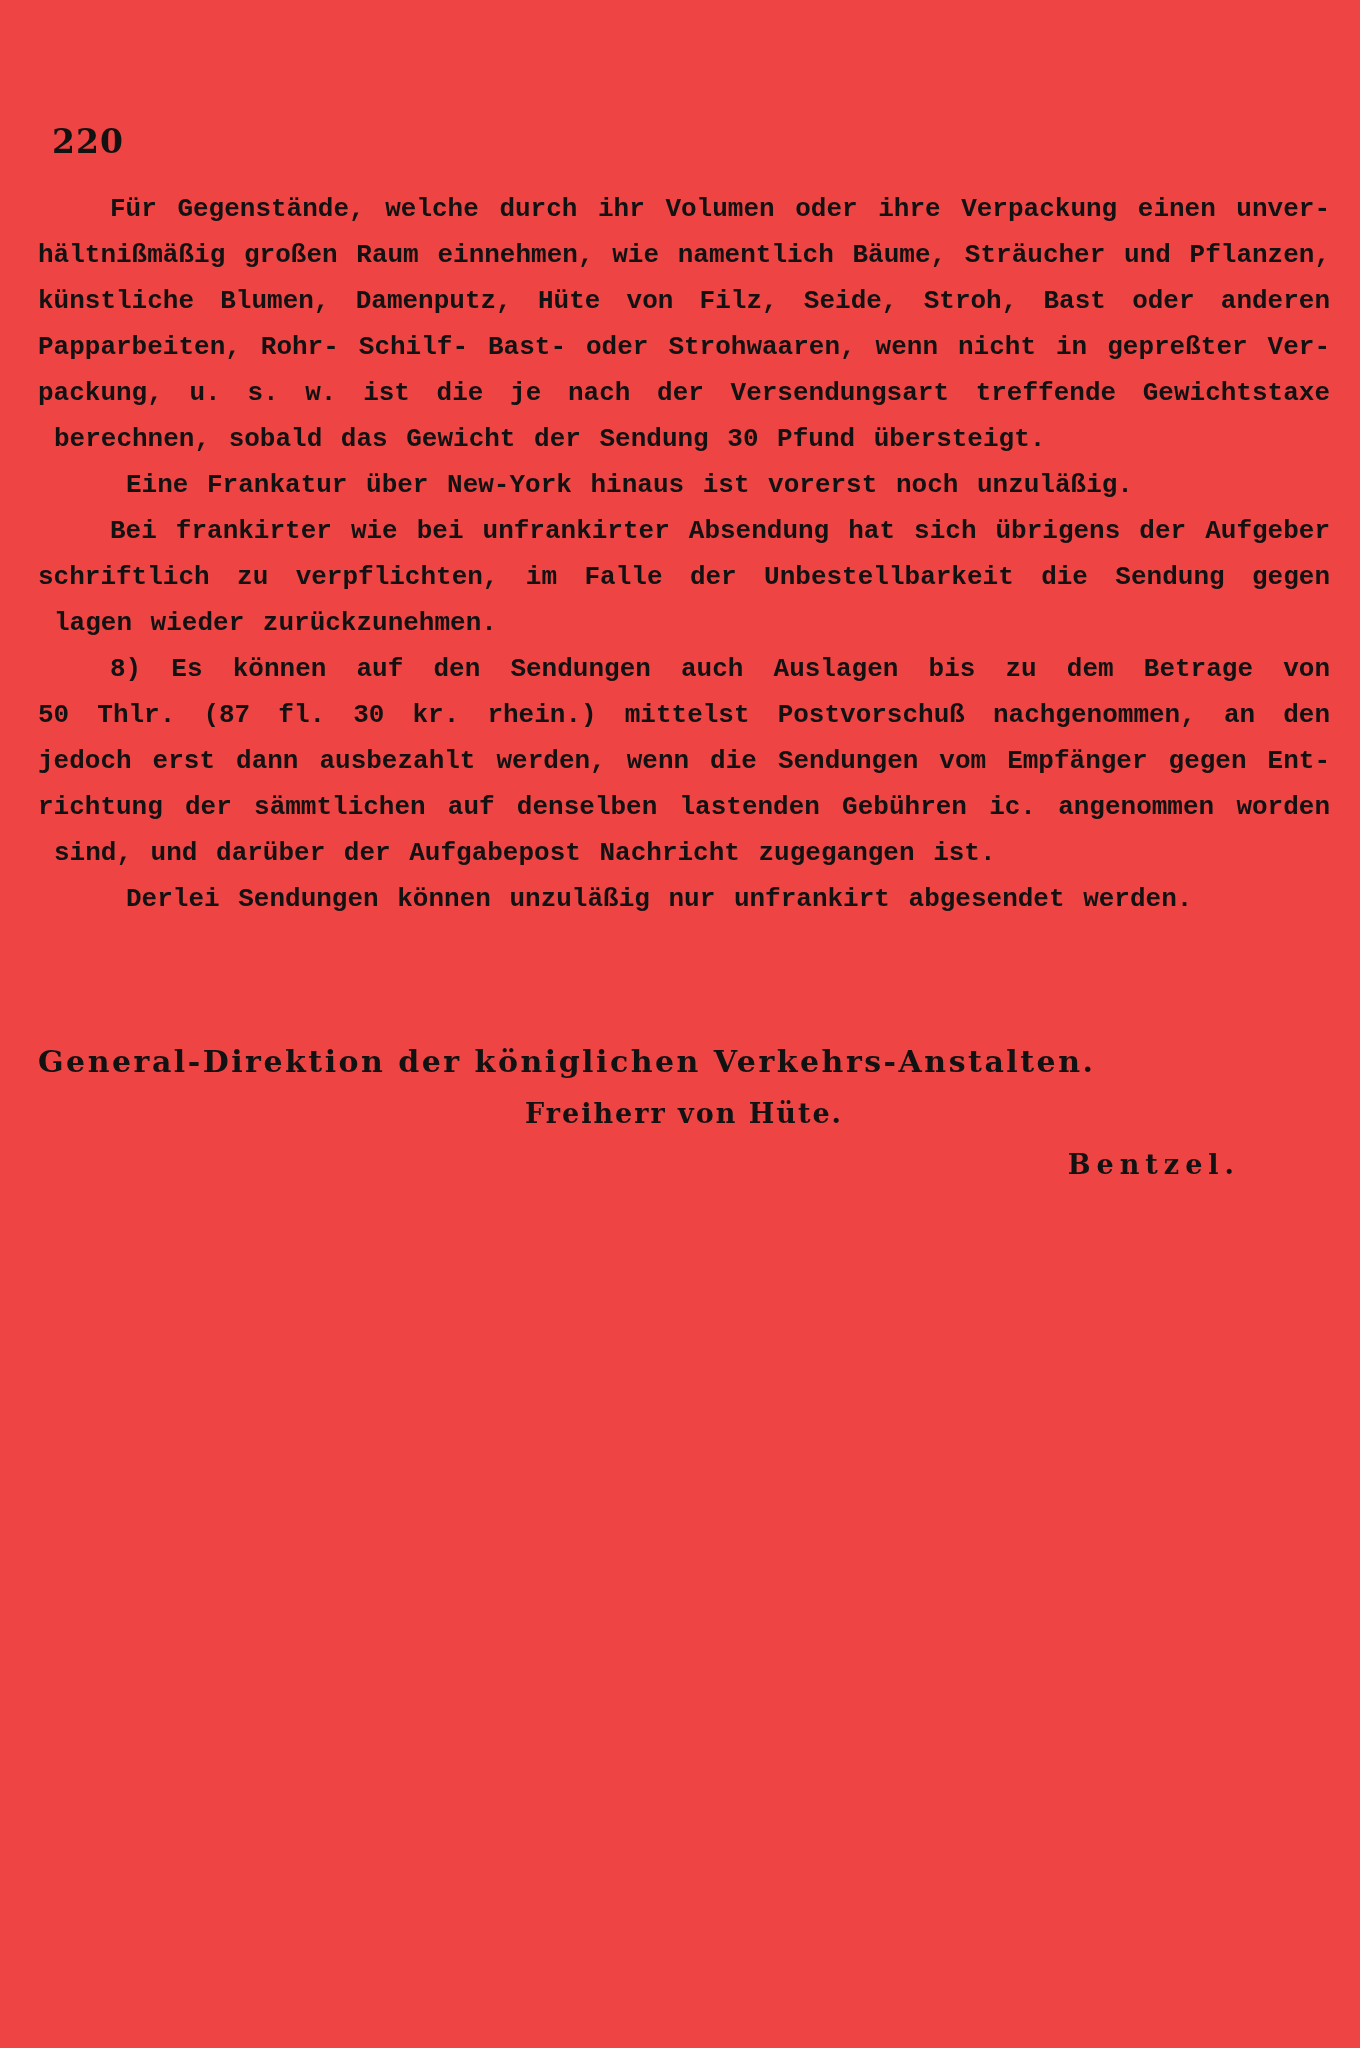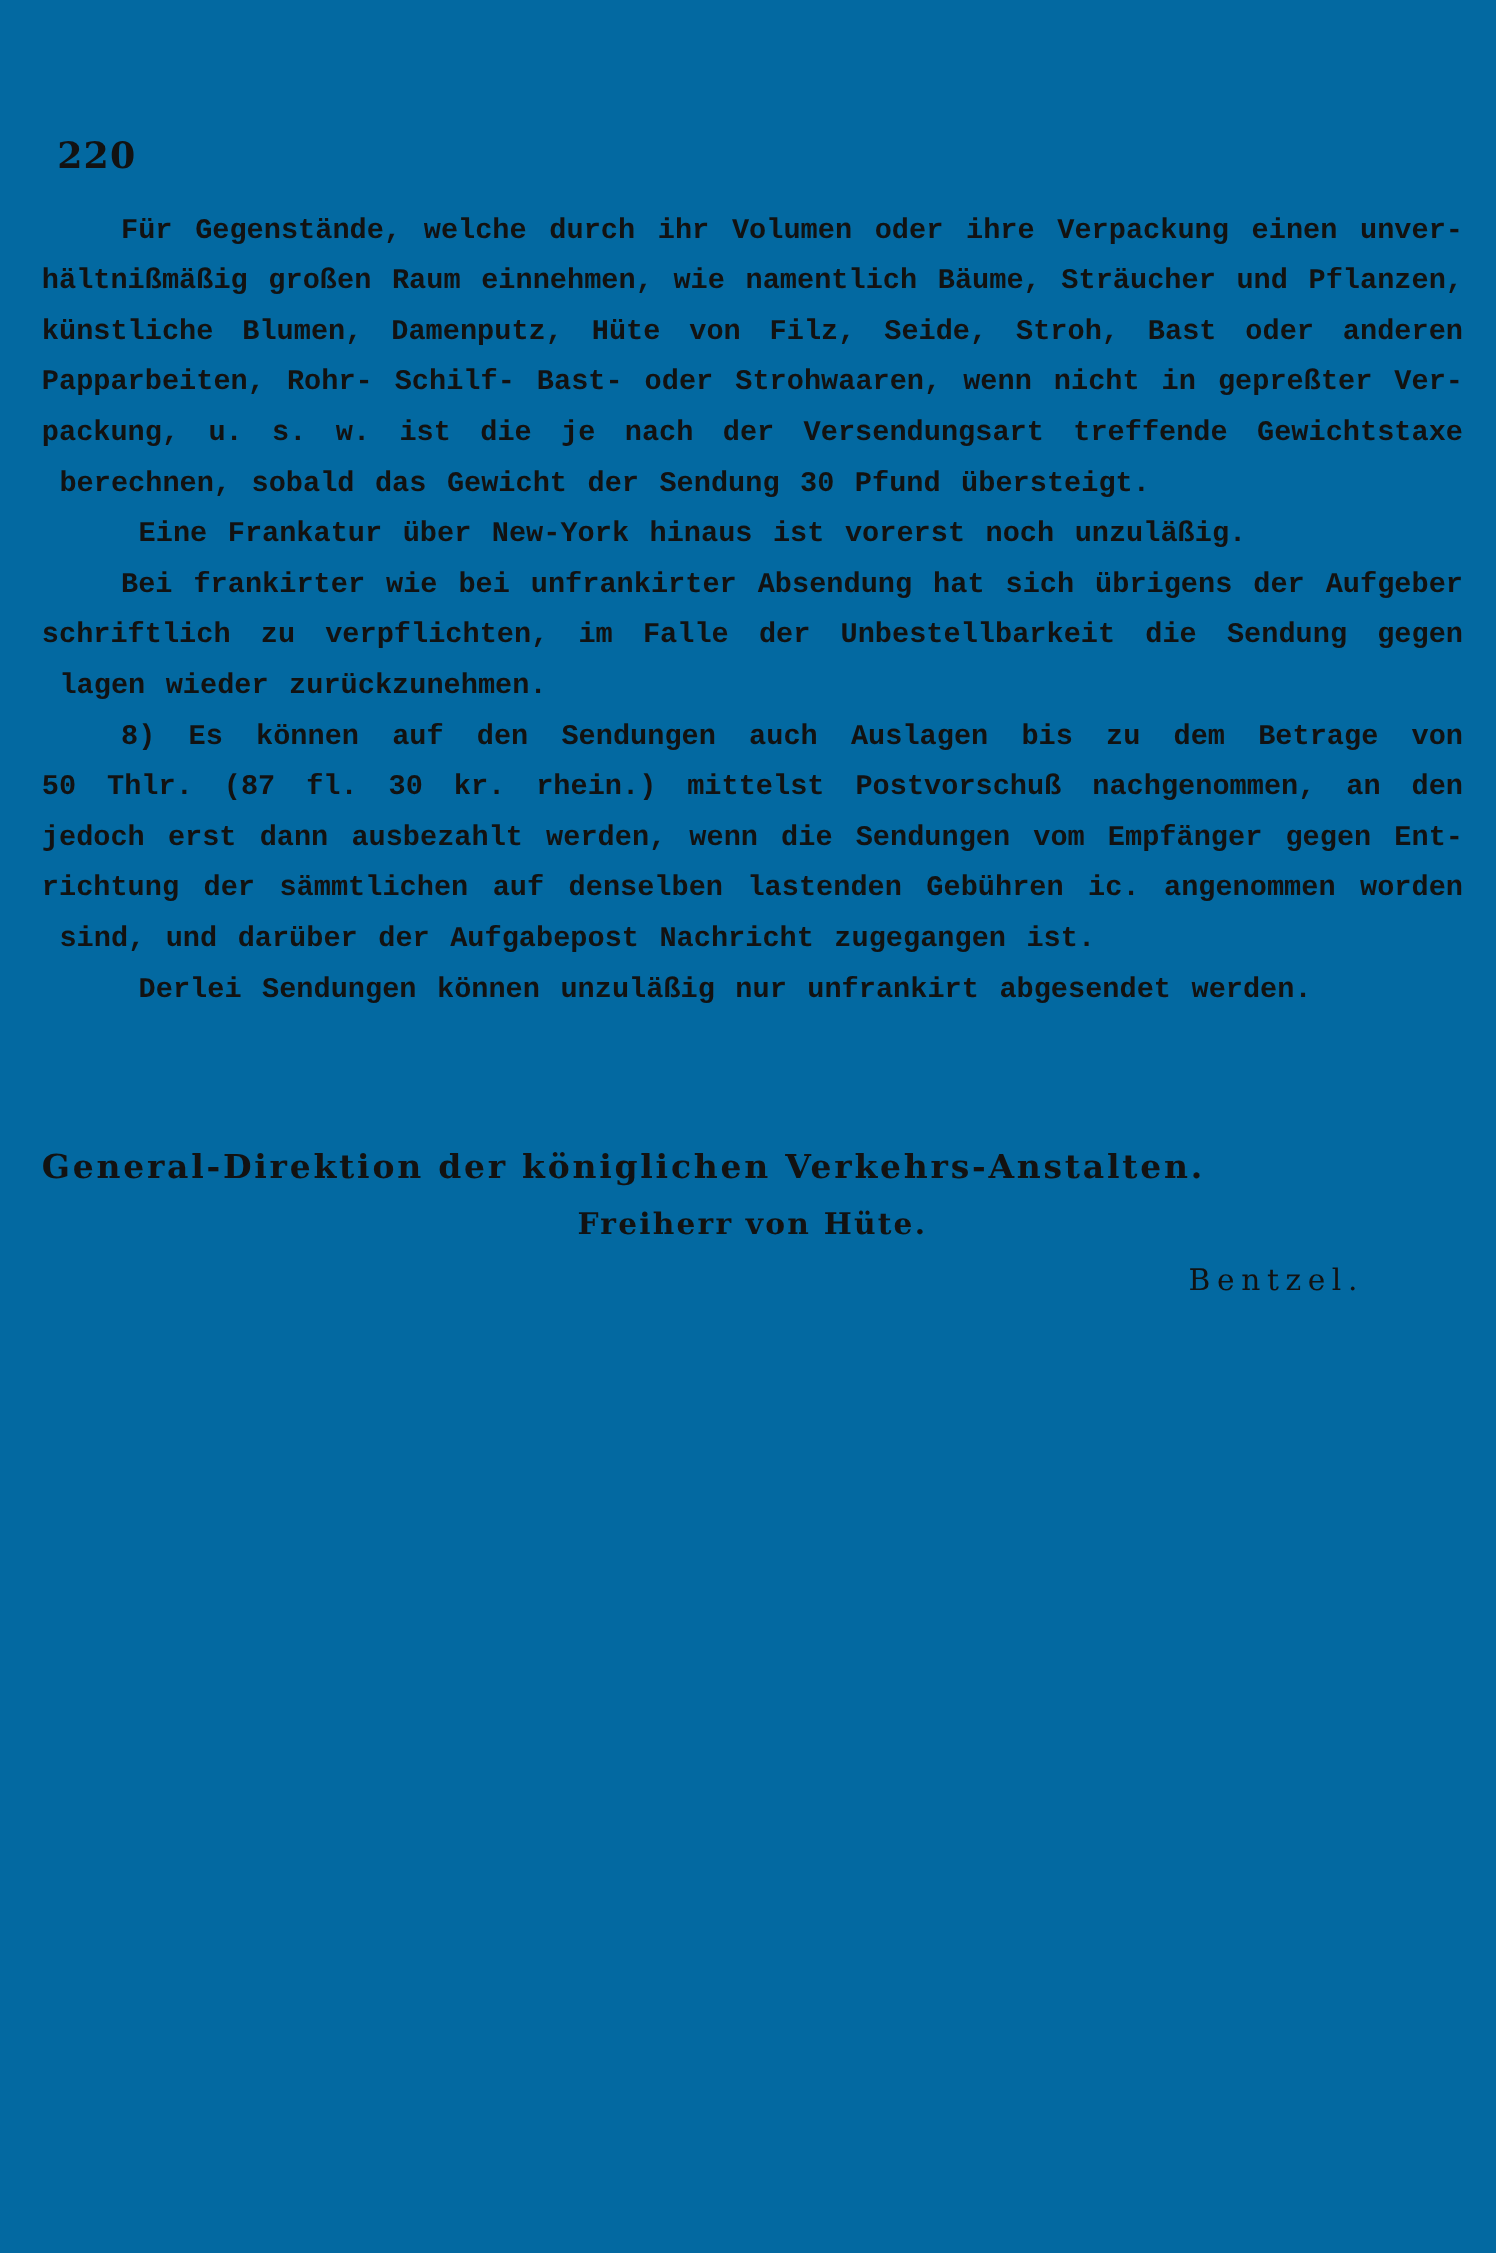--- a/index.html
+++ b/index.html
@@ -11,21 +11,21 @@
     width: 1360px;
     height: 2048px;
     position: relative;
     overflow: hidden;
     font-family: "DejaVu Serif", serif;
     color: #121212;
   }
   .page {
     position: absolute;
     inset: 0;
-    background: #0369a1;
+    background: #ef4444;
   }
   .page-number {
     position: absolute;
     left: 52px;
     top: 122px;
     font-size: 33px;
     font-weight: 600;
     letter-spacing: 1px;
     font-family: "DejaVu Serif", serif;
   }
@@ -69,21 +69,21 @@
     text-align: center;
     font-size: 27px;
     font-weight: bold;
     letter-spacing: 2px;
     line-height: 52px;
   }
   .sig-name2 {
     text-align: right;
     padding-right: 90px;
     font-size: 27px;
-    font-weight: normal;
+    font-weight: bold;
     letter-spacing: 6px;
     line-height: 50px;
   }
 </style>
 </head>
 <body>
 
 <div class="page">
 
   <div class="page-number">220</div>

